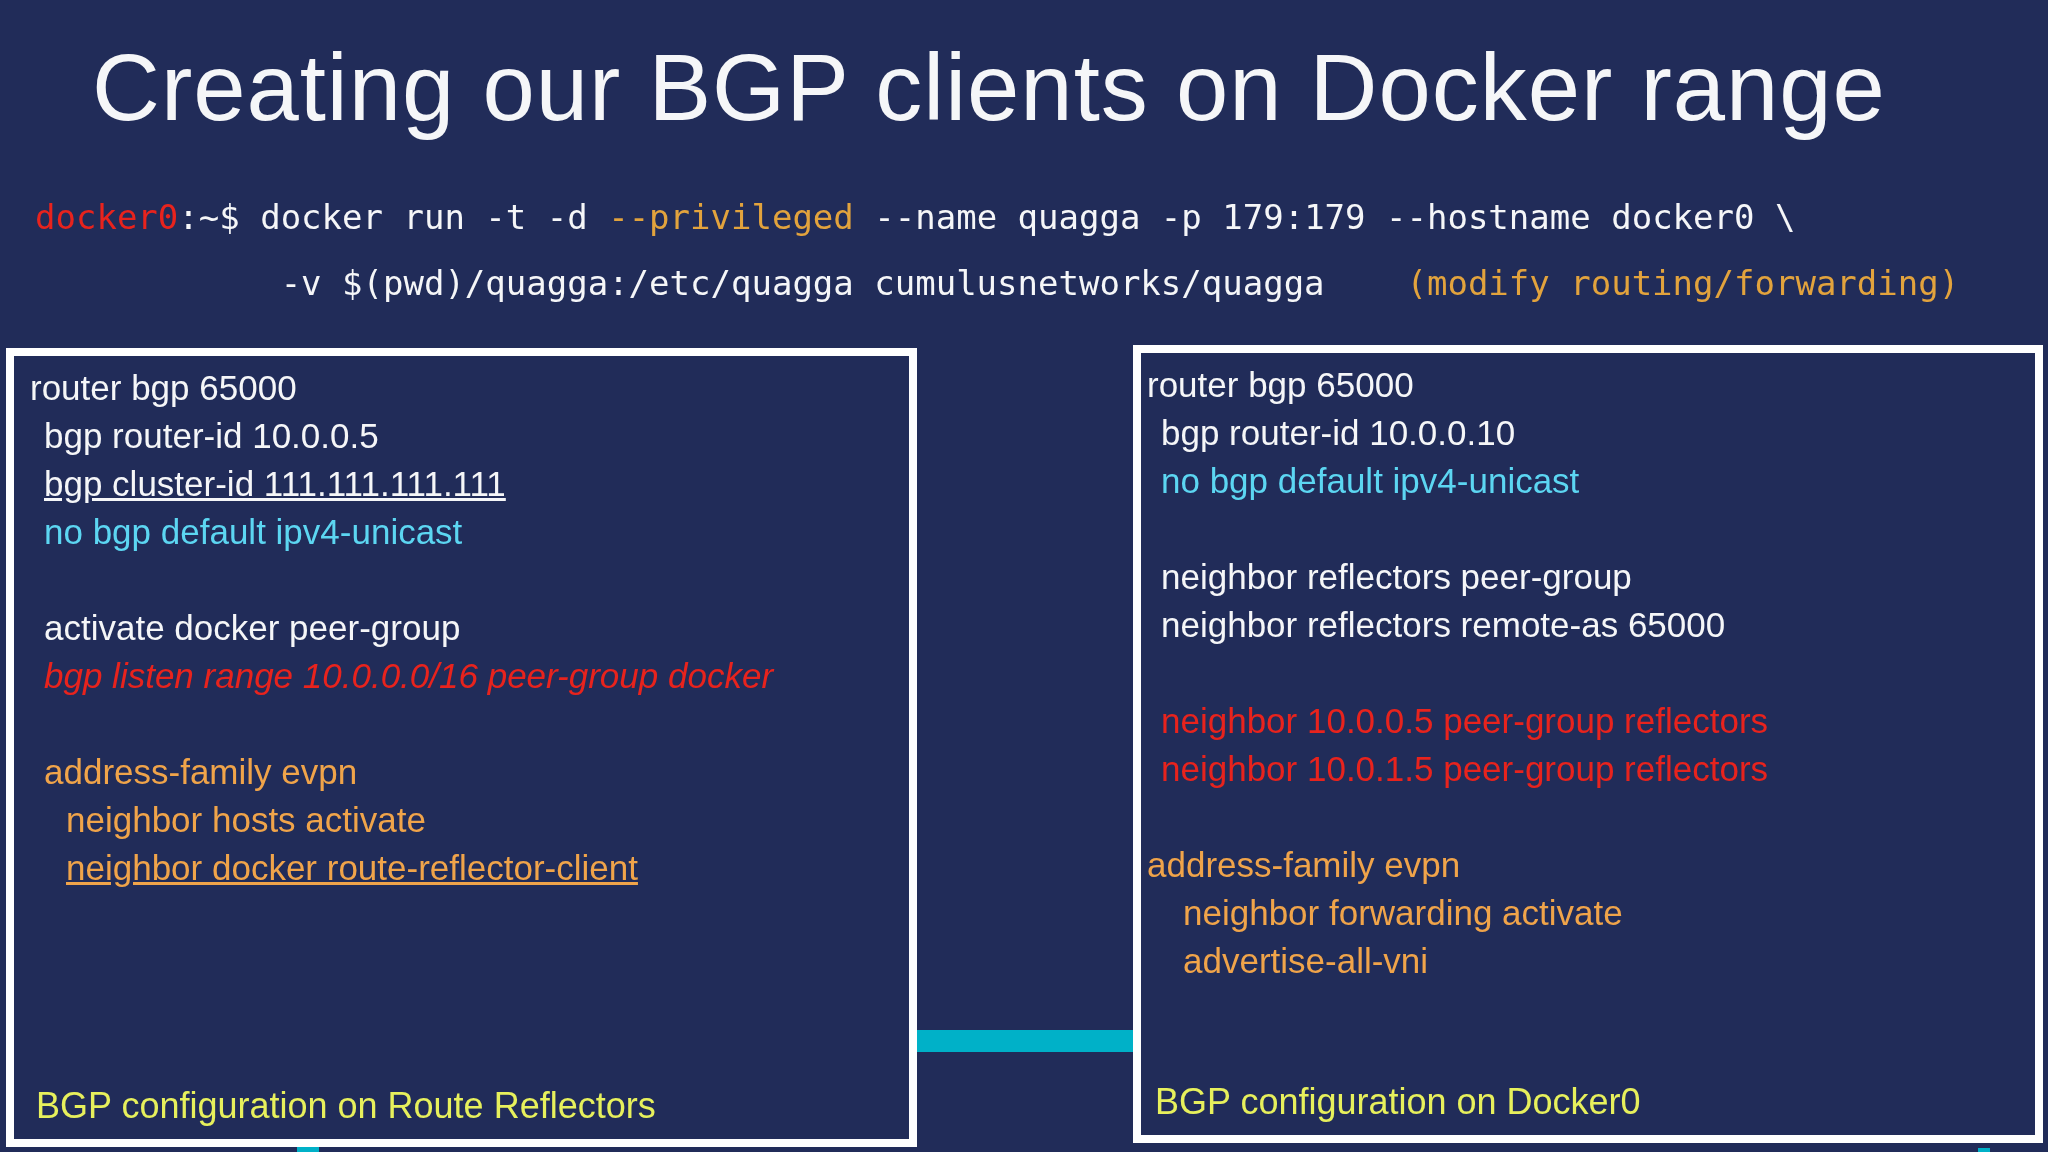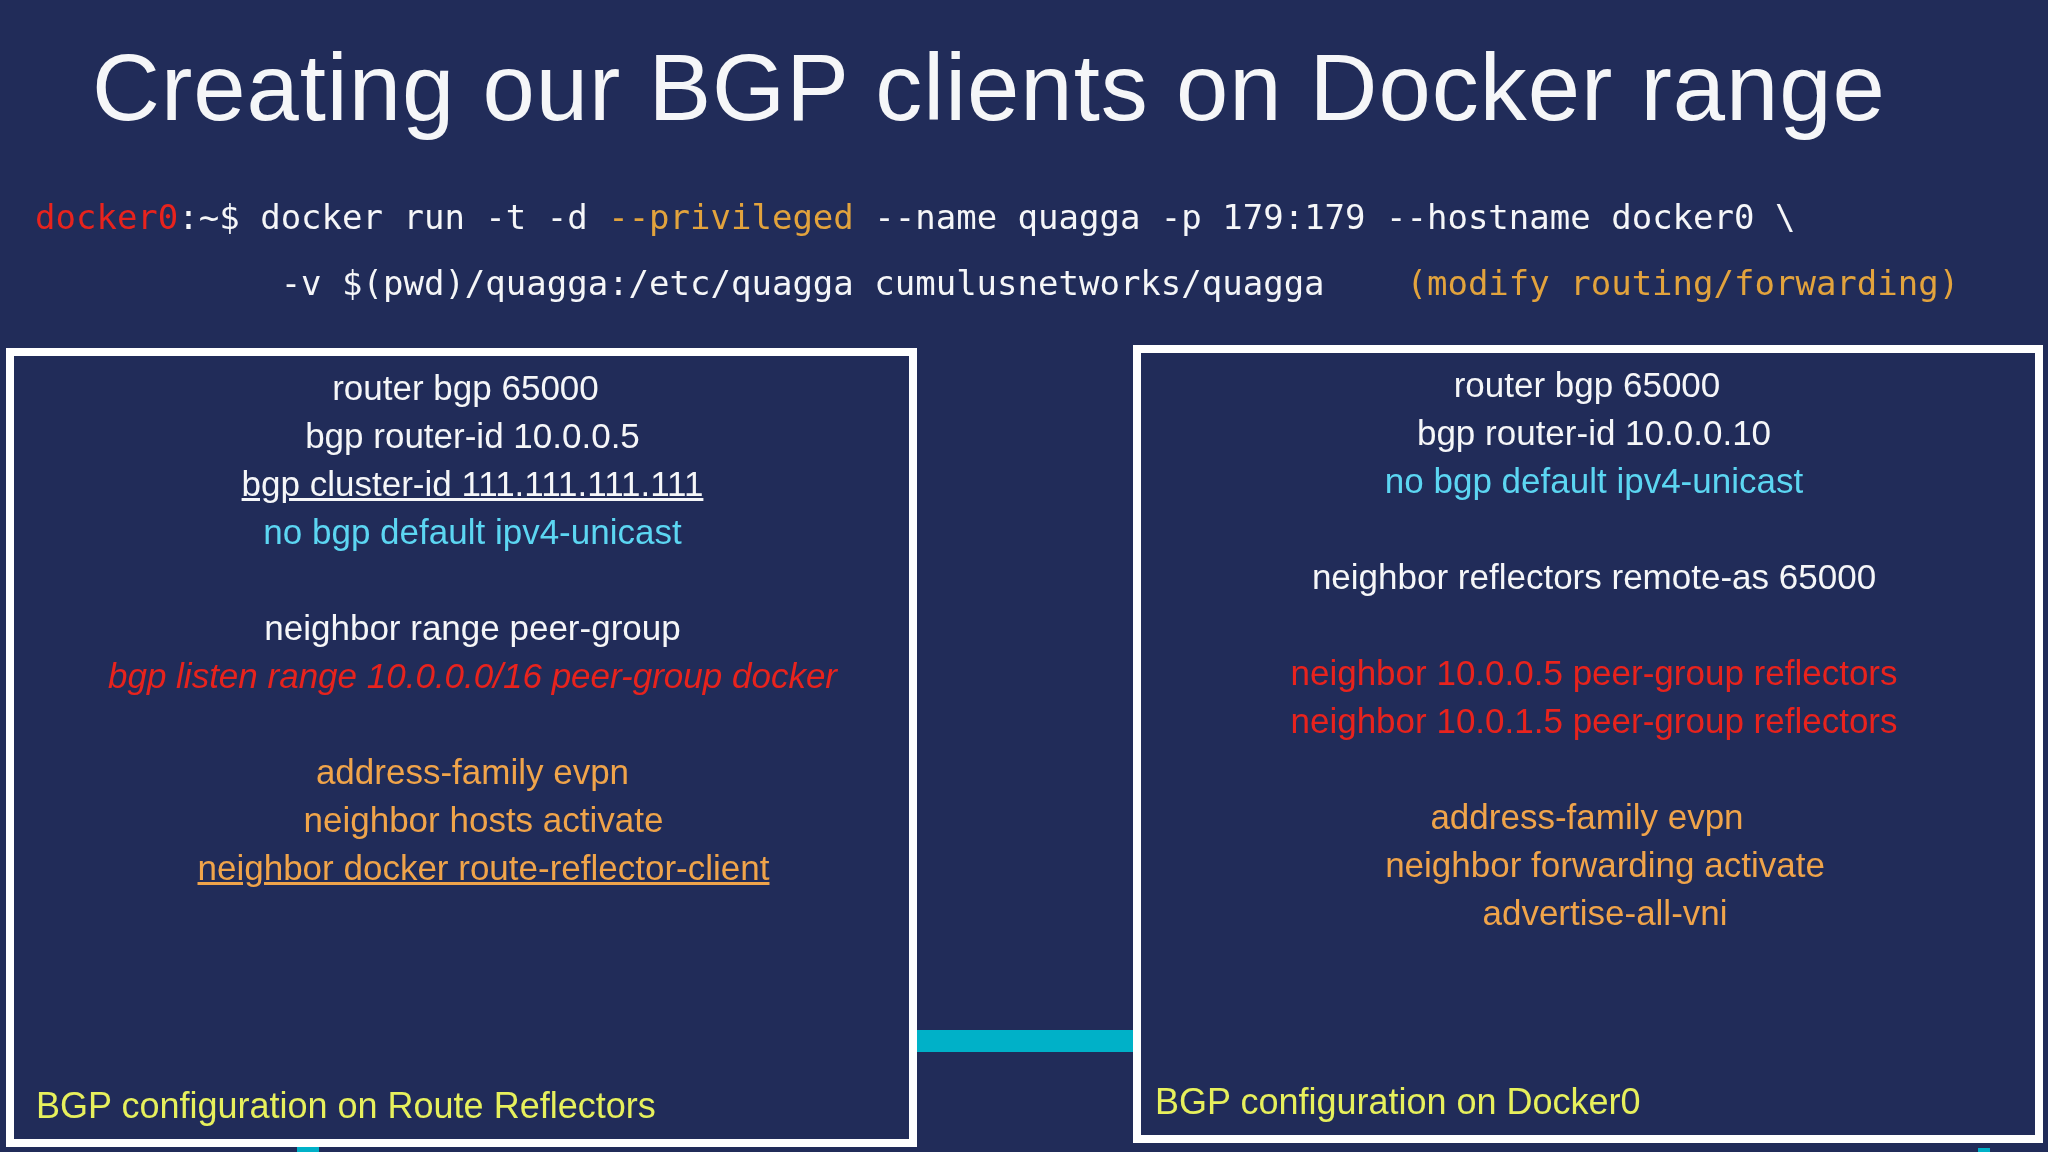--- a/index.html
+++ b/index.html
@@ -31,21 +31,20 @@
     font-family:"DejaVu Sans Mono","Liberation Mono",monospace;
     font-size:34px;line-height:66px;white-space:pre;
   }
   .term-line{white-space:pre;}
   .cfg-box{
     position:absolute;
     border:8px solid var(--box_border);
     box-sizing:border-box;
     font-size:35px;
     background:var(--background);
-    text-align:center;
   }
   .left-box{left:6px;top:348px;width:911px;height:799px;padding:8px 8px 0 16px;}
   .right-box{left:1133px;top:345px;width:910px;height:798px;padding:8px 8px 0 6px;}
   .cfg-line{line-height:48px;min-height:48px;white-space:nowrap;color:var(--text_white);}
   .ind-1{padding-left:14px;}
   .ind-2{padding-left:36px;}
   .caption{
     position:absolute;bottom:12px;
     color:var(--text_yellow);font-size:36px;white-space:nowrap;
   }
@@ -73,36 +72,37 @@
 
   <div class="terminal"><div class="term-line"><span style="color: var(--text_red);">docker0</span><span style="color: var(--text_white);">:~$ docker run -t -d </span><span style="color: var(--orange_terminal);">--privileged</span><span style="color: var(--text_white);"> --name quagga -p 179:179 --hostname docker0 \</span></div><div class="term-line"><span style="color: var(--text_white);">            -v $(pwd)/quagga:/etc/quagga cumulusnetworks/quagga    </span><span style="color: var(--orange_terminal);">(modify routing/forwarding)</span></div></div>
 
   <div class="cfg-box left-box">
     <div>
         <div class="cfg-line ind-0" style="color: var(--text_white);">router bgp 65000</div>
         <div class="cfg-line ind-1" style="color: var(--text_white);">bgp router-id 10.0.0.5</div>
         <div class="cfg-line ind-1" style="color: var(--text_white); text-decoration: underline;">bgp cluster-id 111.111.111.111</div>
         <div class="cfg-line ind-1" style="color: var(--text_cyan);">no bgp default ipv4-unicast</div>
         <div class="cfg-line ind-0" style="color: var(--text_white);"></div>
-        <div class="cfg-line ind-1" style="color: var(--text_white);">neighbor range peer-group</div>
+        <div class="cfg-line ind-1" style="color: var(--text_white);">activate docker peer-group</div>
         <div class="cfg-line ind-1" style="color: var(--text_red); font-style: italic;">bgp listen range 10.0.0.0/16 peer-group docker</div>
         <div class="cfg-line ind-0" style="color: var(--text_white);"></div>
         <div class="cfg-line ind-1" style="color: var(--orange_config);">address-family evpn</div>
         <div class="cfg-line ind-2" style="color: var(--orange_config);">neighbor hosts activate</div>
         <div class="cfg-line ind-2" style="color: var(--orange_config); text-decoration: underline;">neighbor docker route-reflector-client</div>
       </div>
     <div class="caption">BGP configuration on Route Reflectors</div>
   </div>
 
   <div class="cfg-box right-box">
     <div>
         <div class="cfg-line ind-0" style="color: var(--text_white);">router bgp 65000</div>
         <div class="cfg-line ind-1" style="color: var(--text_white);">bgp router-id 10.0.0.10</div>
         <div class="cfg-line ind-1" style="color: var(--text_cyan);">no bgp default ipv4-unicast</div>
         <div class="cfg-line ind-0" style="color: var(--text_white);"></div>
+        <div class="cfg-line ind-1" style="color: var(--text_white);">neighbor reflectors peer-group</div>
         <div class="cfg-line ind-1" style="color: var(--text_white);">neighbor reflectors remote-as 65000</div>
         <div class="cfg-line ind-0" style="color: var(--text_white);"></div>
         <div class="cfg-line ind-1" style="color: var(--text_red);">neighbor 10.0.0.5 peer-group reflectors</div>
         <div class="cfg-line ind-1" style="color: var(--text_red);">neighbor 10.0.1.5 peer-group reflectors</div>
         <div class="cfg-line ind-0" style="color: var(--text_white);"></div>
         <div class="cfg-line ind-0" style="color: var(--orange_config);">address-family evpn</div>
         <div class="cfg-line ind-2" style="color: var(--orange_config);">neighbor forwarding activate</div>
         <div class="cfg-line ind-2" style="color: var(--orange_config);">advertise-all-vni</div>
       </div>
     <div class="caption">BGP configuration on Docker0</div>

